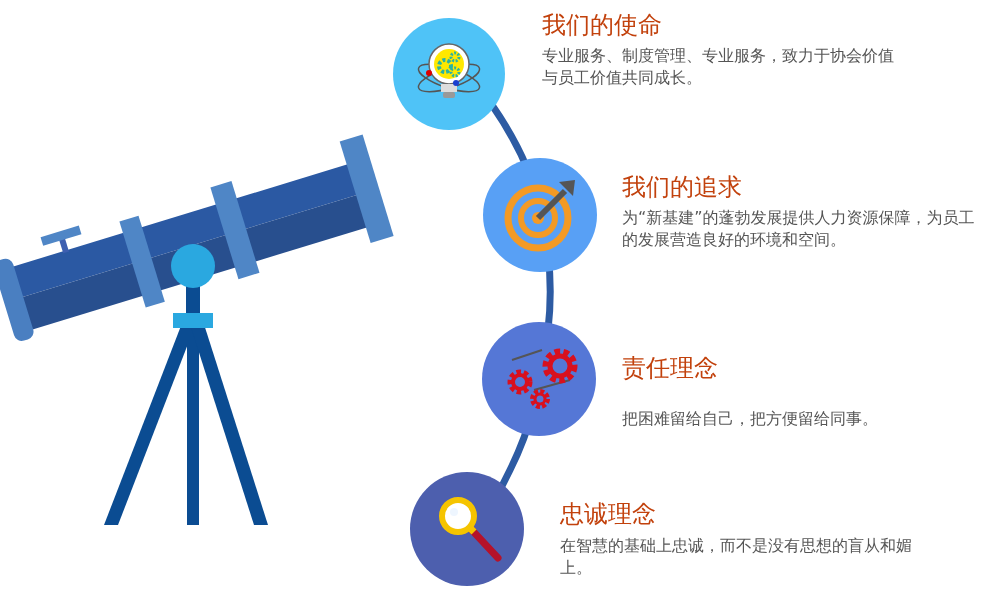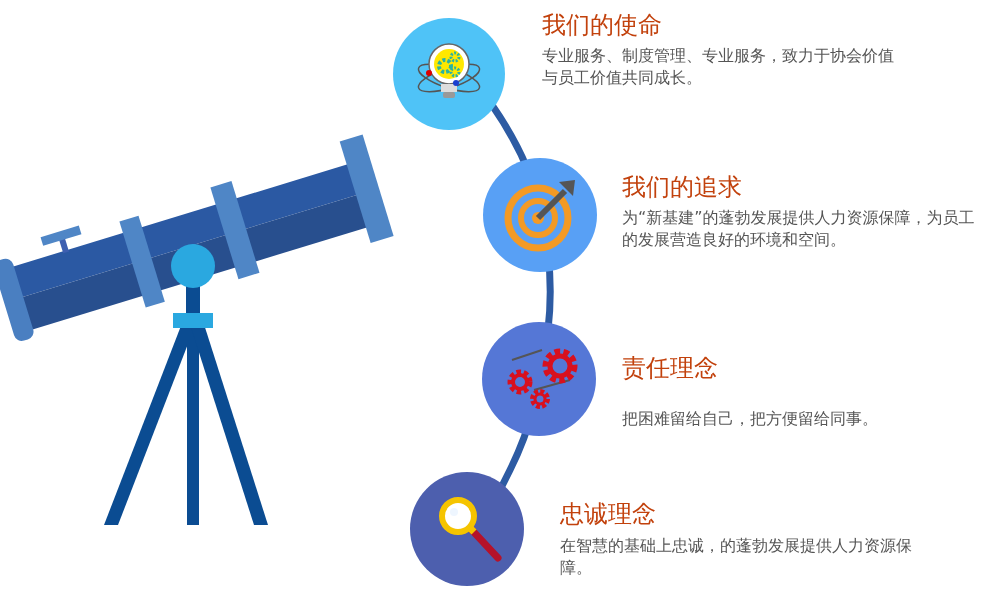--- a/index.html
+++ b/index.html
@@ -90,13 +90,13 @@
 
 <div class="circle" style="left:410px; top:472px; width:114px; height:114px; background:#4d5fae;">
   <svg width="114" height="114" viewBox="0 0 114 114">
     <line x1="60" y1="56" x2="88" y2="86" stroke="#b5122a" stroke-width="7" stroke-linecap="round"></line>
     <line x1="56" y1="52" x2="64" y2="60" stroke="#f5c400" stroke-width="7"></line>
     <circle cx="48" cy="44" r="16" fill="#fff" stroke="#f5c400" stroke-width="6"></circle>
     <circle cx="44" cy="40" r="4" fill="#eef6ff"></circle>
   </svg>
 </div>
 <div class="item-title" style="left:560px; top:501px;">忠诚理念</div>
-<div class="item-desc" style="left:560px; top:535px; width:365px;">在智慧的基础上忠诚，的蓬勃发展提供人力资源保障。</div>
+<div class="item-desc" style="left:560px; top:535px; width:365px;">在智慧的基础上忠诚，而不是没有思想的盲从和媚上。</div>
 
 </body></html>

